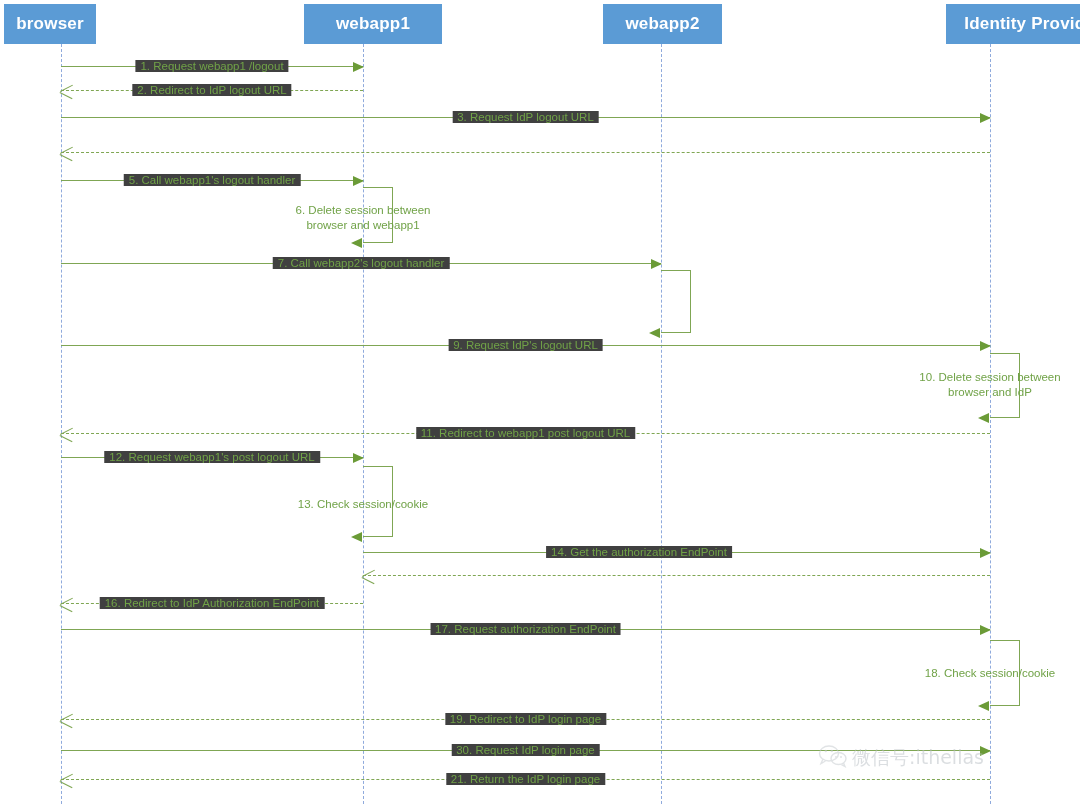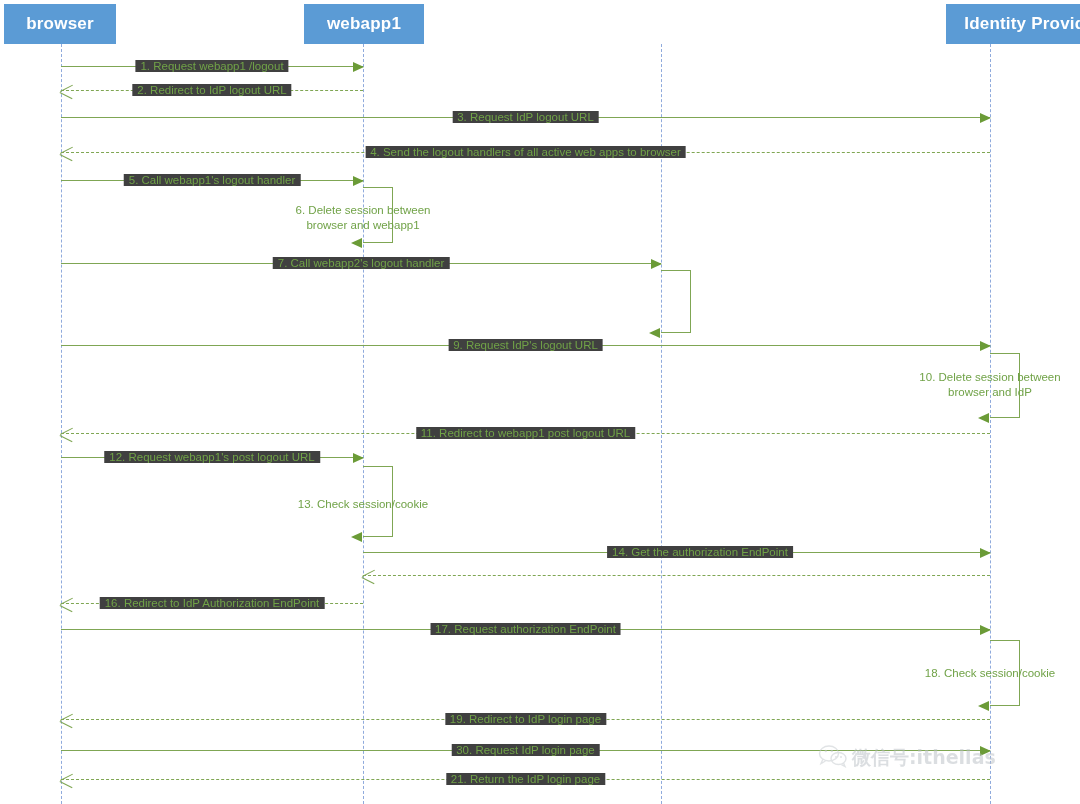--- a/index.html
+++ b/index.html
@@ -124,35 +124,37 @@
     align-items: center;
     gap: 4px;
     opacity: 0.5;
     pointer-events: none;
   }
   #watermark .wm-text {
     font-size: 19px;
     color: #b9bfc4;
     font-family: "DejaVu Sans", sans-serif;
     white-space: nowrap;
-    font-weight: bold;
   }
 </style>
 </head>
 <body>
 
 <div id="canvas">
-    <div class="participant" style="left: 4px; width: 112px;">
+    <div class="participant" style="left: 4px; width: 92px;">
       <span>browser</span>
     </div>
     <div class="lifeline" style="left: 61px;"></div>
-    <div class="participant" style="left: 304px; width: 120px;">
+    <div class="participant" style="left: 304px; width: 138px;">
       <span>webapp1</span>
     </div>
     <div class="lifeline" style="left: 363px;"></div>
+    <div class="participant" style="left: 603px; width: 119px;">
+      <span>webapp2</span>
+    </div>
     <div class="lifeline" style="left: 661px;"></div>
     <div class="participant" style="left: 946px; width: 174px;">
       <span>Identity Provider</span>
     </div>
     <div class="lifeline" style="left: 990px;"></div>
     <div class="msg" style="left: 61px; top: 66px; width: 302px;">
       <div class="arrow-head right"></div>
     </div>
     <div class="msg-label" style="left: 212px; top: 66px;">1. Request webapp1 /logout</div>
     <div class="msg dashed" style="left: 61px; top: 90px; width: 302px;">
@@ -165,21 +167,20 @@
     <div class="msg" style="left: 61px; top: 117px; width: 929px;">
       <div class="arrow-head right"></div>
     </div>
     <div class="msg-label" style="left: 525.5px; top: 117px;">3. Request IdP logout URL</div>
     <div class="msg dashed" style="left: 61px; top: 152px; width: 929px;">
       <div class="arrow-open">
         <i class="up"></i>
         <i class="dn"></i>
       </div>
     </div>
-    <div class="msg-label" style="left: 525.5px; top: 152px;">4. Send the logout handlers of all active web apps to browser</div>
     <div class="msg" style="left: 61px; top: 180px; width: 302px;">
       <div class="arrow-head right"></div>
     </div>
     <div class="msg-label" style="left: 212px; top: 180px;">5. Call webapp1's logout handler</div>
     <div class="msg" style="left: 61px; top: 263px; width: 600px;">
       <div class="arrow-head right"></div>
     </div>
     <div class="msg-label" style="left: 361px; top: 263px;">7. Call webapp2's logout handler</div>
     <div class="msg" style="left: 61px; top: 345px; width: 929px;">
       <div class="arrow-head right"></div>
@@ -192,21 +193,21 @@
       </div>
     </div>
     <div class="msg-label" style="left: 525.5px; top: 433px;">11. Redirect to webapp1 post logout URL</div>
     <div class="msg" style="left: 61px; top: 457px; width: 302px;">
       <div class="arrow-head right"></div>
     </div>
     <div class="msg-label" style="left: 212px; top: 457px;">12. Request webapp1's post logout URL</div>
     <div class="msg" style="left: 363px; top: 552px; width: 627px;">
       <div class="arrow-head right"></div>
     </div>
-    <div class="msg-label" style="left: 700px; top: 552px;">14. Get the authorization EndPoint</div>
+    <div class="msg-label" style="left: 639px; top: 552px;">14. Get the authorization EndPoint</div>
     <div class="msg dashed" style="left: 363px; top: 575px; width: 627px;">
       <div class="arrow-open">
         <i class="up"></i>
         <i class="dn"></i>
       </div>
     </div>
     <div class="msg dashed" style="left: 61px; top: 603px; width: 302px;">
       <div class="arrow-open">
         <i class="up"></i>
         <i class="dn"></i>

